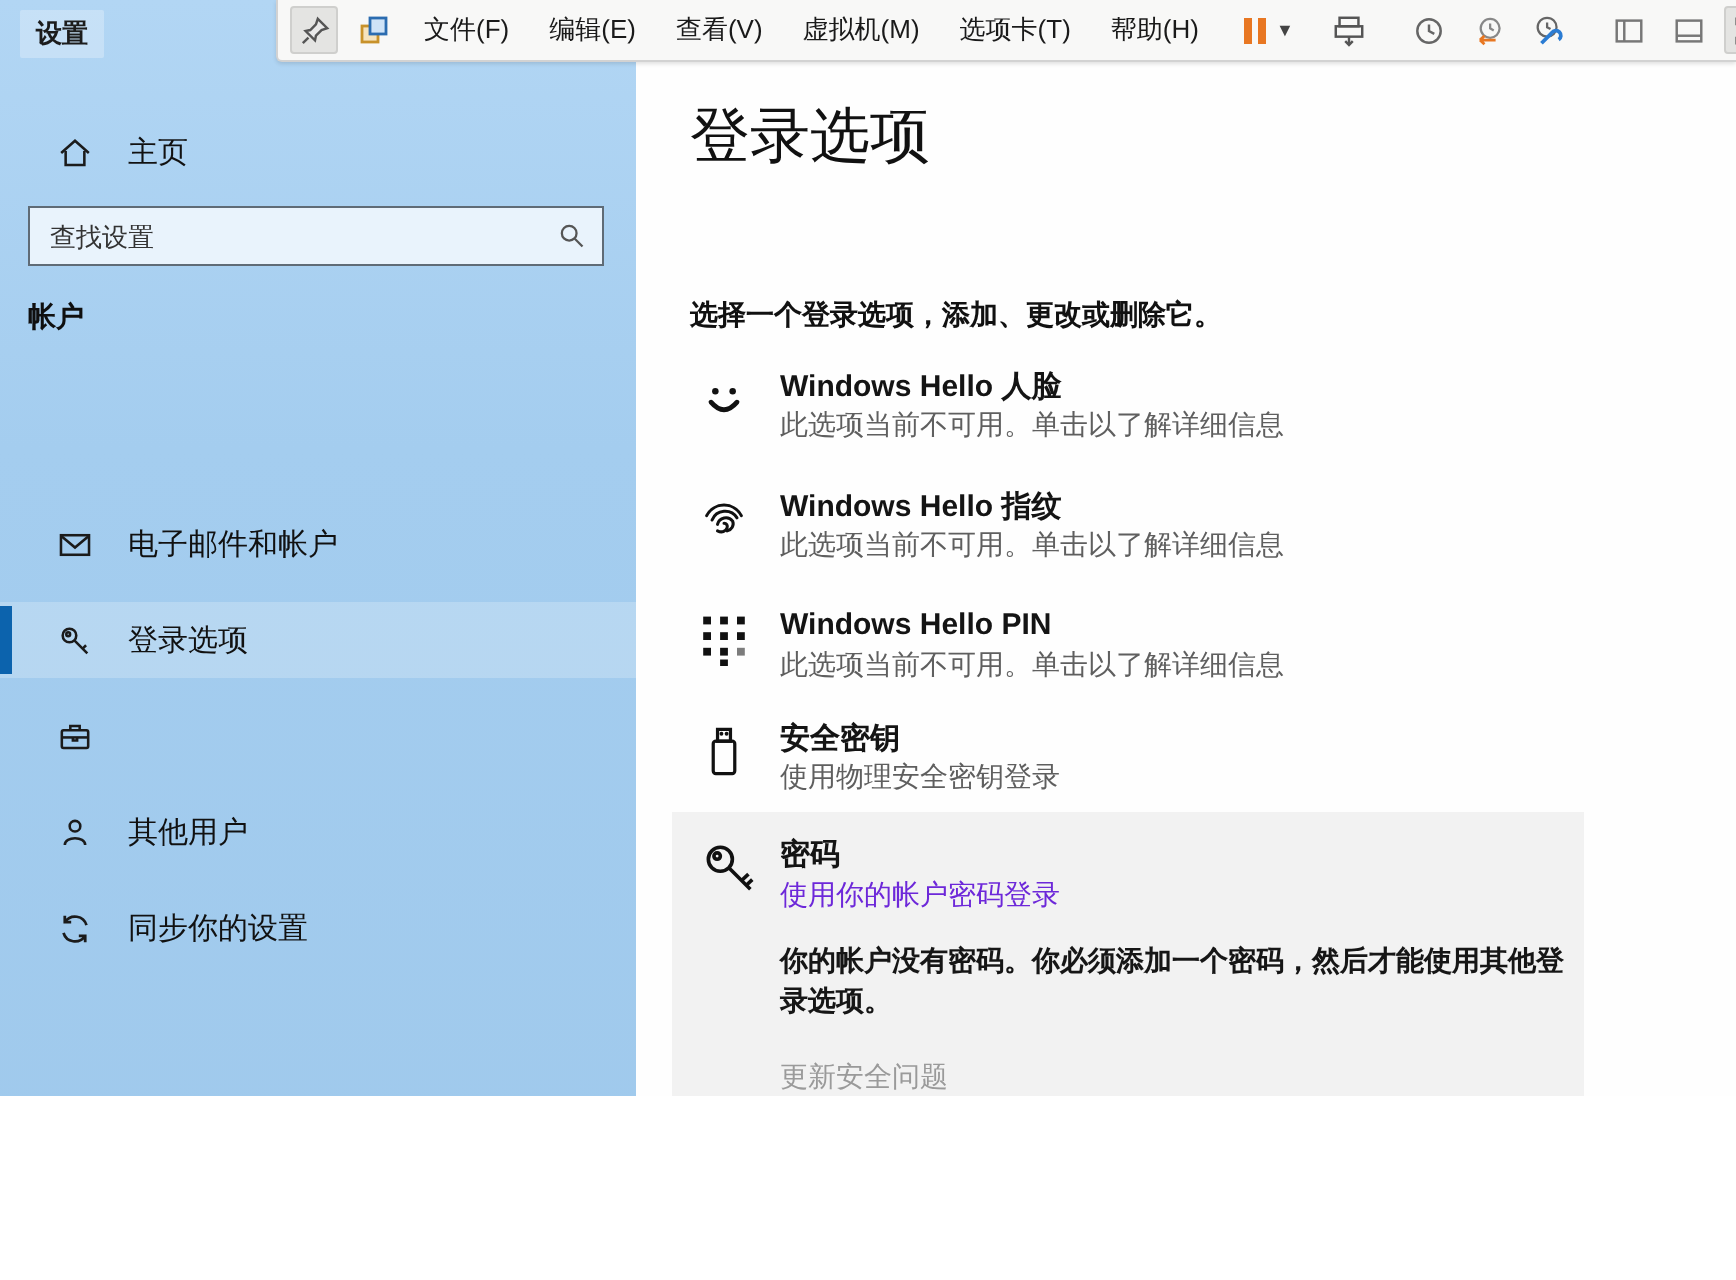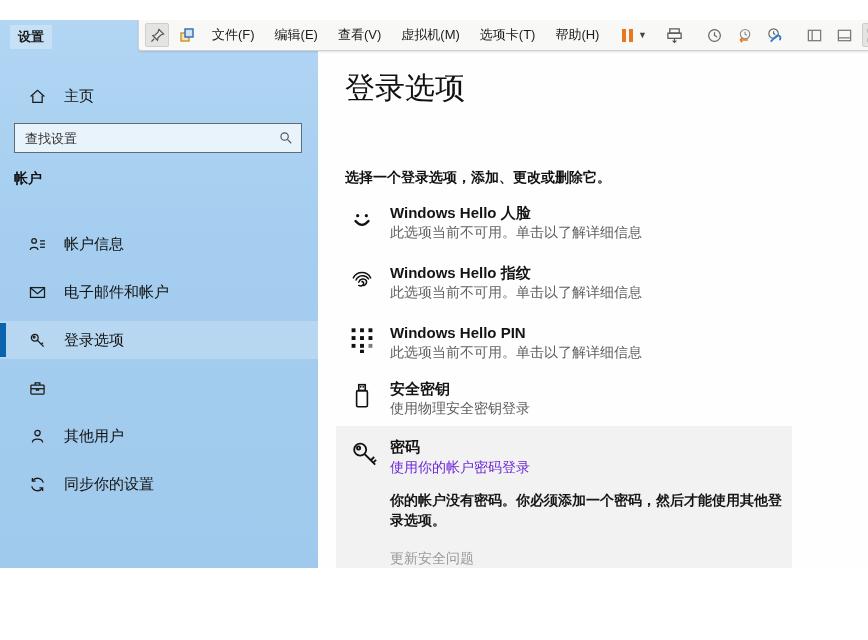--- a/index.html
+++ b/index.html
@@ -1,17 +1,17 @@
 <!DOCTYPE html>
 <html><head>
 <meta charset="utf-8">
 <style>
   html,body{margin:0;padding:0;background:#fff;}
   *{box-sizing:border-box;font-family:"Liberation Sans","DejaVu Sans",sans-serif;}
-  #screen{position:relative;width:868px;height:548px;overflow:hidden;background:#fff;margin-top:20px;}
+  #screen{position:relative;width:868px;height:548px;overflow:hidden;background:#fff;}
 
   
   #sidebar{position:absolute;left:0;top:0;width:318px;height:640px;
            background:linear-gradient(180deg,#b2d6f4 0%,#a4cdef 35%,#9fc9ec 100%);}
   .win-title{position:absolute;left:10px;top:5px;padding:3px 8px;background:rgba(255,255,255,.28);
              font-size:13px;font-weight:600;color:#1c1c1c;border-radius:1px;}
   .side-row{position:absolute;left:0;width:318px;height:38px;display:flex;align-items:center;cursor:default;padding-left:36px;}
   .side-row .ic{position:absolute;left:28px;width:18px;height:18px;display:flex;align-items:center;justify-content:center;}
   .side-row .lbl{position:absolute;left:64px;font-size:15px;color:#111;white-space:nowrap;}
   .side-row.selected{background:rgba(255,255,255,.22);}
@@ -85,32 +85,20 @@
       <span class="mag">
         <svg width="14" height="14" viewBox="0 0 16 16" fill="none" stroke="#555" stroke-width="1.3">
           <circle cx="6.4" cy="6.4" r="4.2"></circle>
             <path d="M9.6 9.6 L14 14"></path>
         </svg>
       </span>
     </div>
 
     <div class="side-header">帐户</div>
 
-    <div class="side-row" style="top:205px">
-      <span class="ic">
-        <svg width="17" height="17" viewBox="0 0 16 16" fill="none" stroke="#1b1b1b" stroke-width="1.2">
-          <circle cx="4.8" cy="4.6" r="2.2"></circle>
-            <path d="M1.2 13.2 c0-3.4 7.2-3.4 7.2 0"></path>
-          <path d="M10.4 4.6 H15"></path>
-            <path d="M10.4 7.6 H15"></path>
-            <path d="M10.4 10.6 H15"></path>
-        </svg>
-      </span>
-      <span class="lbl">帐户信息</span>
-    </div>
 
     <div class="side-row" style="top:253px">
       <span class="ic">
         <svg width="17" height="17" viewBox="0 0 16 16" fill="none" stroke="#1b1b1b" stroke-width="1.2">
           <rect x="1.4" y="3.4" width="13.2" height="9.2"></rect>
             <path d="M1.8 4 L8 9.2 L14.2 4"></path>
         </svg>
       </span>
       <span class="lbl">电子邮件和帐户</span>
     </div>

